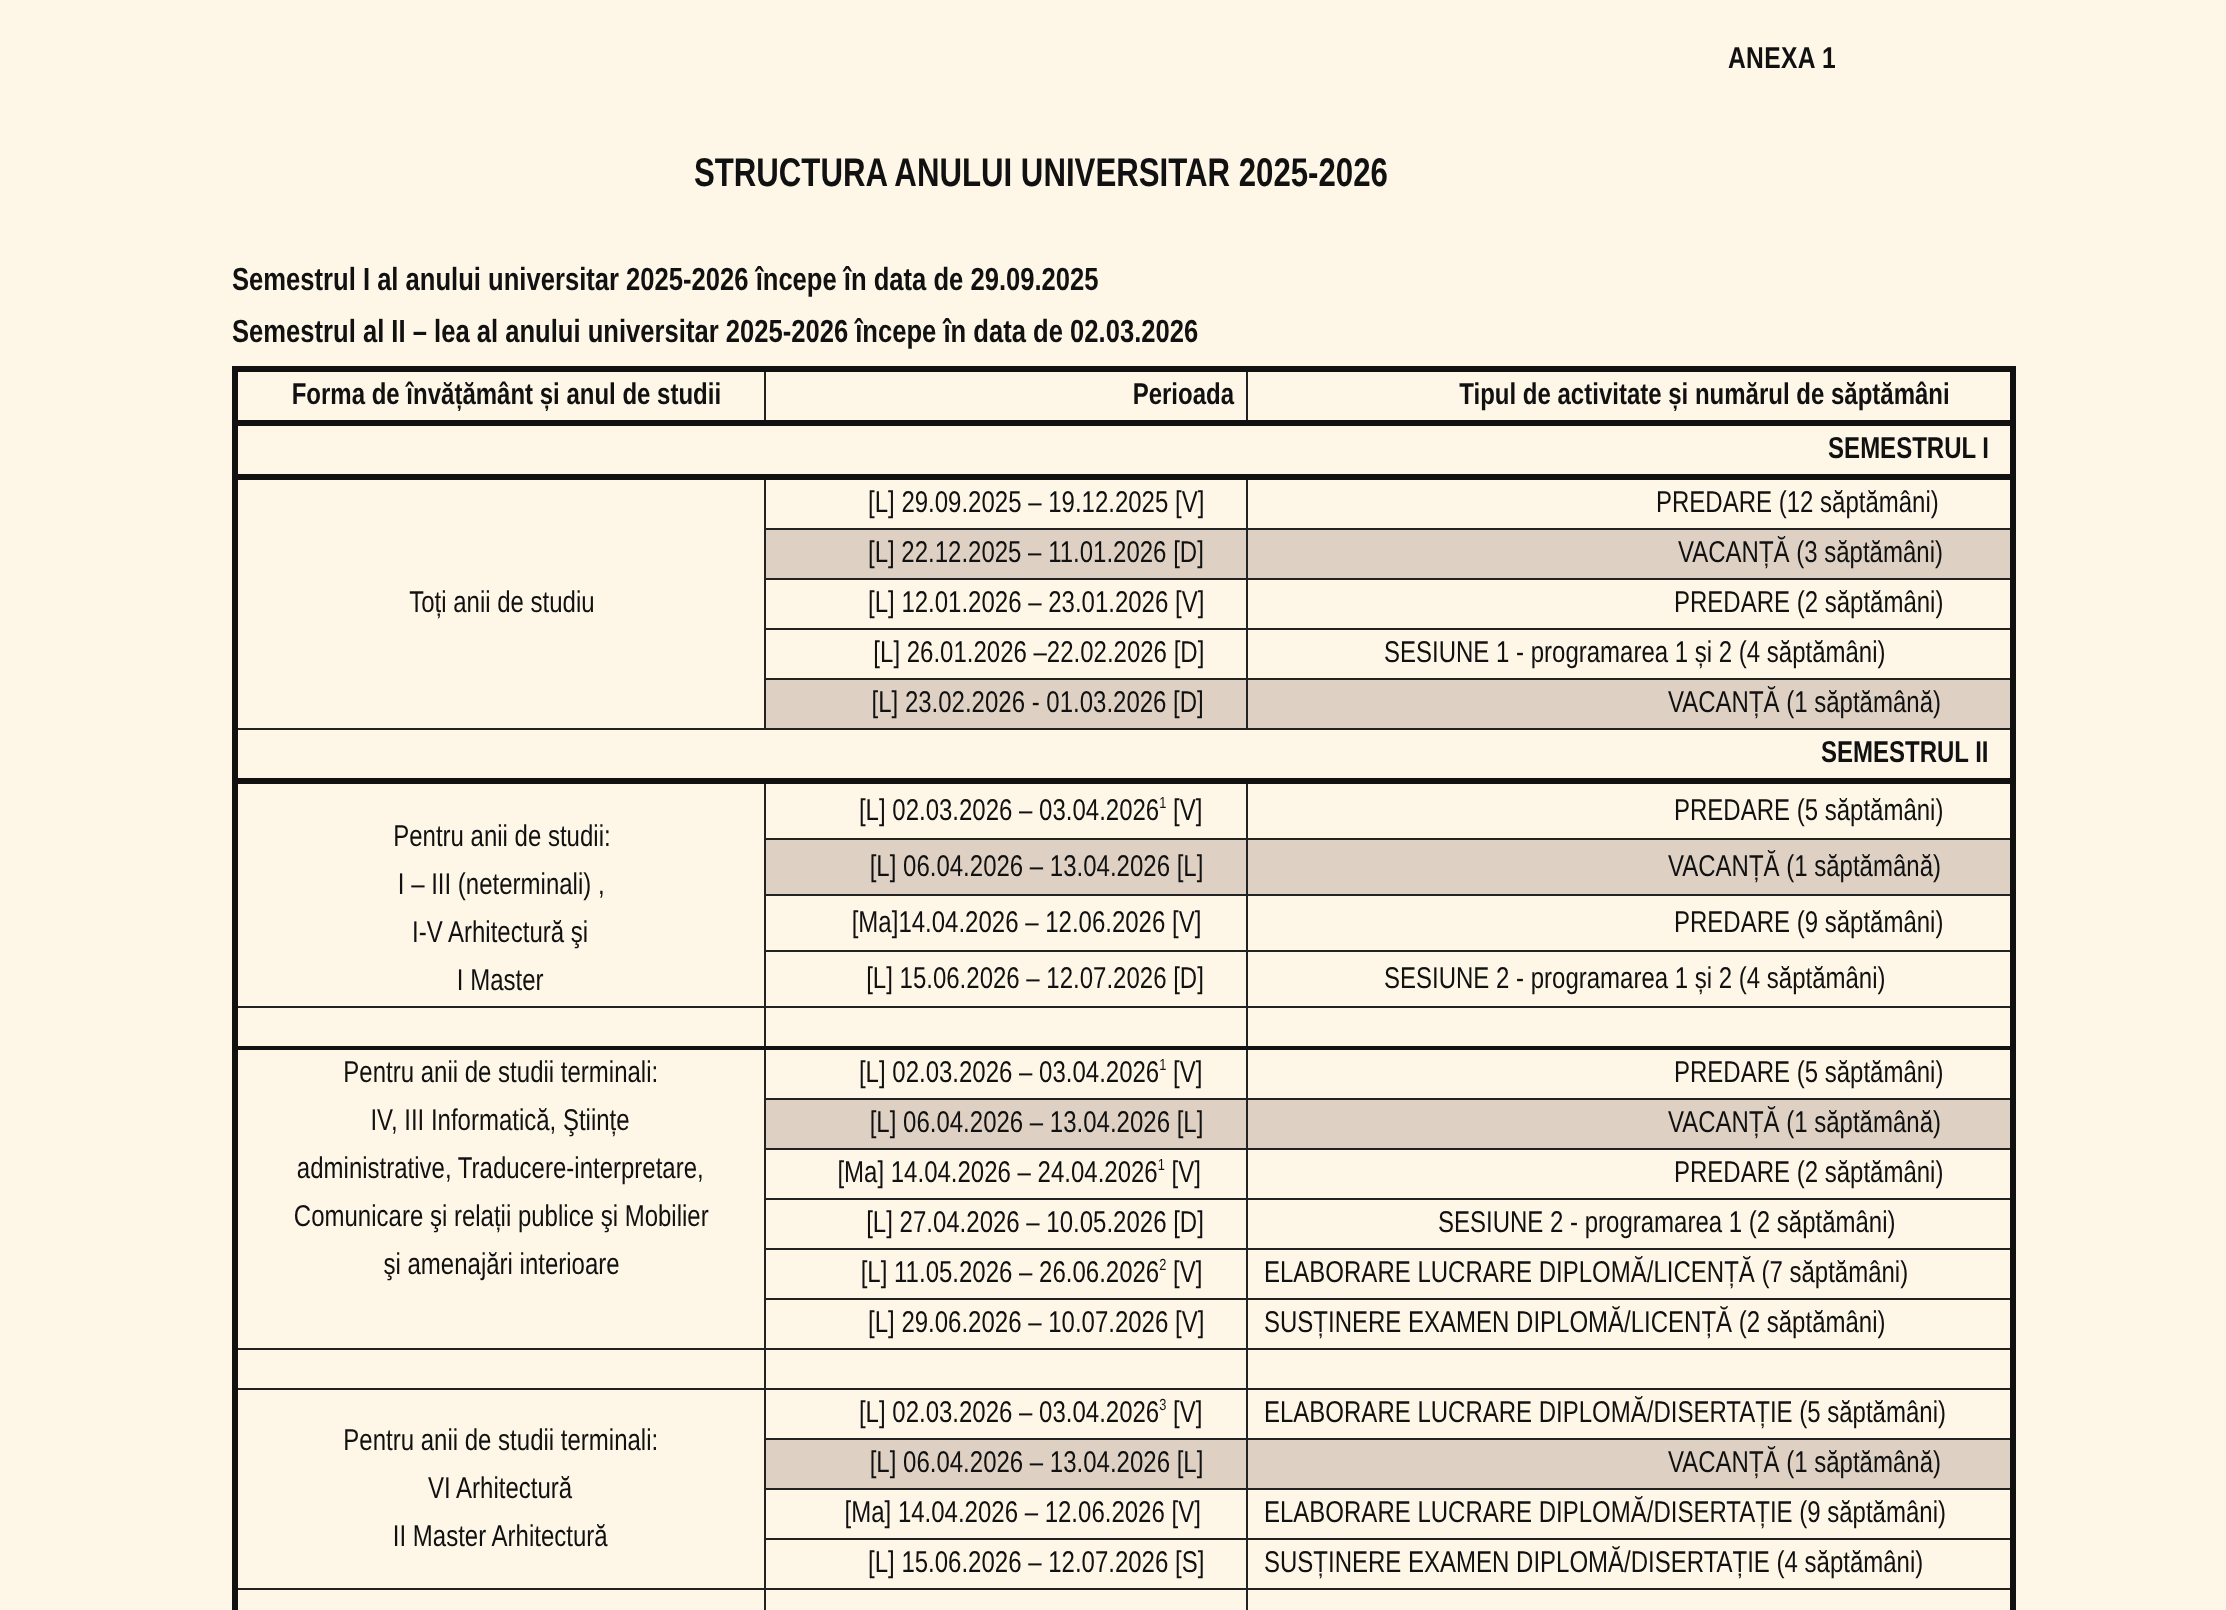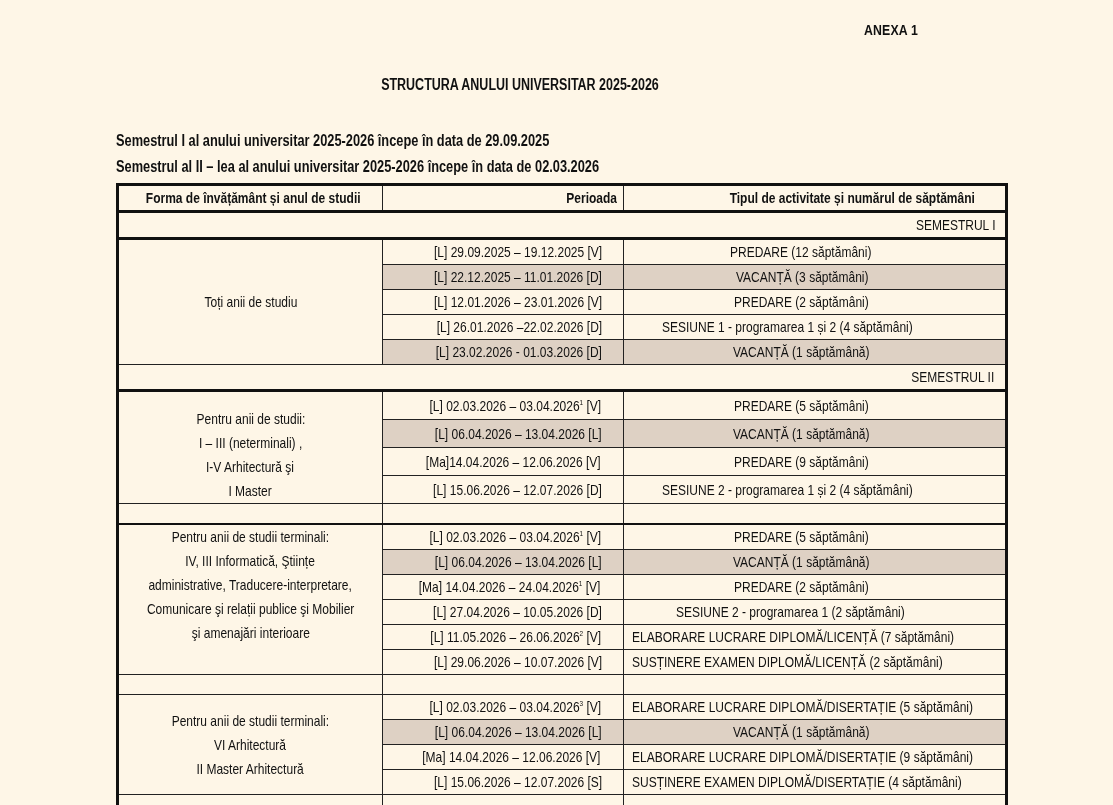--- a/index.html
+++ b/index.html
@@ -24,21 +24,21 @@
     transform: scaleX(0.82);
     transform-origin: left top;
     letter-spacing: 0.2px;
   }
   .title {
     position: absolute;
     top: 76px;
     left: 0;
     width: 1040px;
     text-align: center;
-    font-size: 16px;
+    font-size: 20px;
     font-weight: bold;
   }
   .title span {
     display: inline-block;
     transform: scaleX(0.78);
     transform-origin: center top;
   }
   .intro {
     position: absolute;
     left: 116px;
@@ -76,24 +76,24 @@
     font-weight: bold;
     border-bottom: 3px solid #111;
   }
   .cond {
     display: inline-block;
     transform: scaleX(0.80);
     white-space: nowrap;
   }
   .center { text-align: right; }
   .center .cond { transform-origin: center center; }
-  .left { text-align: center; padding-left: 8px !important; }
+  .left { text-align: right; padding-left: 8px !important; }
   .left .cond { transform-origin: left center; }
   tr.sem td {
-    font-weight: normal;
+    font-weight: bold;
     border-bottom: 3px solid #111;
     height: 24px;
     margin-top: 48px;
   }
   tr.shade td.shaded { background: #DED1C4; }
   td.group {
     vertical-align: top;
     line-height: 23.5px;
     white-space: normal;
   }

